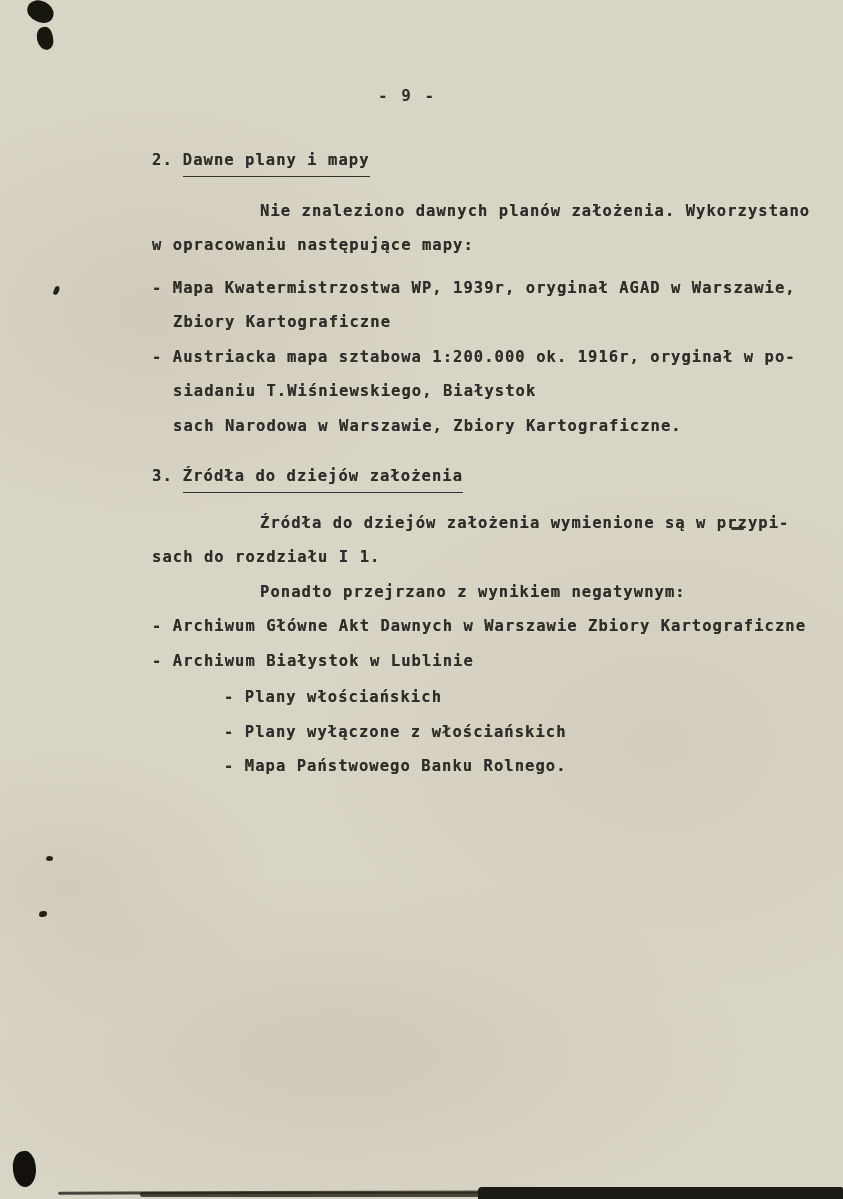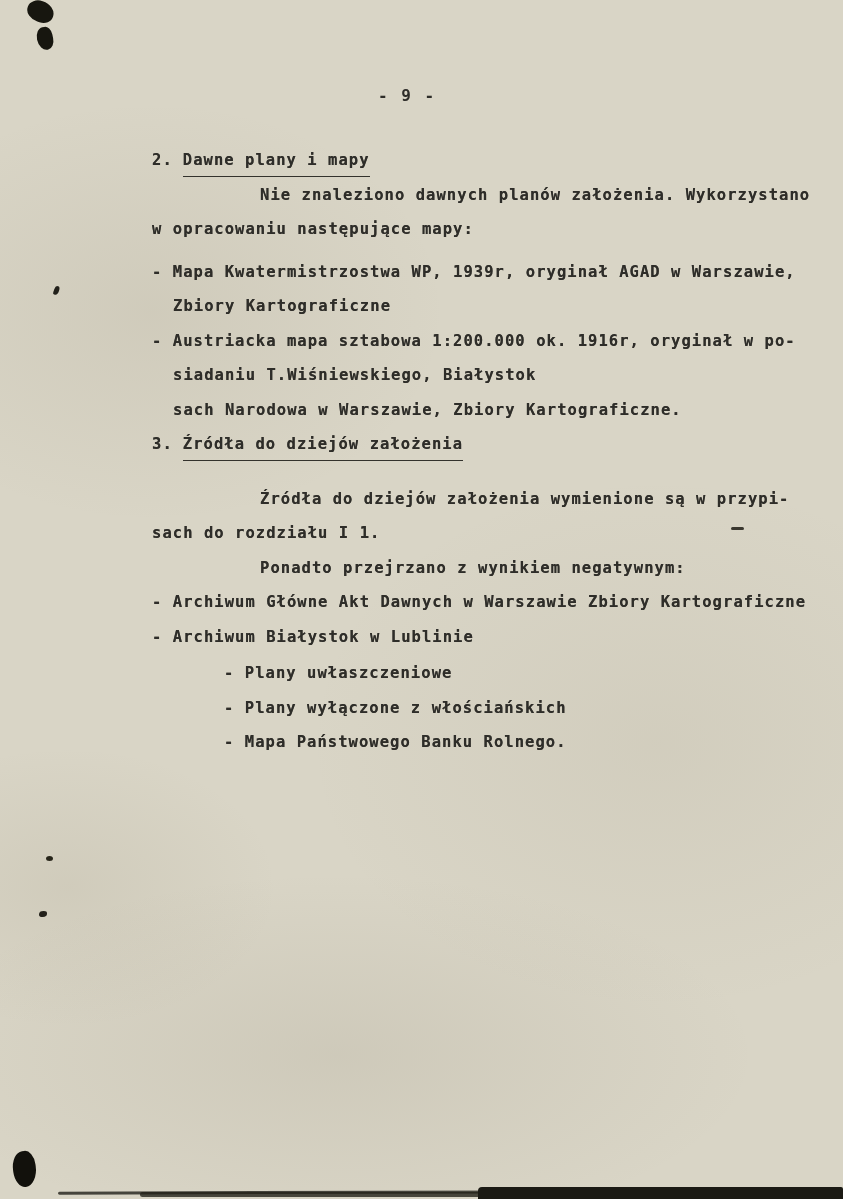--- a/index.html
+++ b/index.html
@@ -48,22 +48,22 @@
   .heading .hnum { margin-right: 10px; }
   .heading .u {
     border-bottom: 1.7px solid #33322c;
     padding-bottom: 7px;
   }
   .ind  { text-indent: 108px; }
   .cont { padding-left: 21px; }
   .sub  { padding-left: 72px; }
   .mt2  { margin-top: 2px; }
   .mt8  { margin-top: 8px; }
-  .mt16 { }
-  .mt20 { margin-top: 20px; }
+  .mt16 { margin-top: 16px; }
+  .mt20 { margin-top: 12px; }
 
   
   .stain { position: absolute; background: #17160f; }
   .st-tl1 { left: 27px; top: 1px;  width: 27px; height: 21px; border-radius: 55% 65% 50% 60%; transform: rotate(18deg); }
   .st-tl2 { left: 37px; top: 27px; width: 16px; height: 23px; border-radius: 60% 50% 55% 65%; transform: rotate(-12deg); }
   .st-comma { left: 54px; top: 286px; width: 5px; height: 9px; border-radius: 60% 60% 70% 30%; transform: rotate(20deg); background:#22211b; }
   .st-dash { left: 731px; top: 527px; width: 13px; height: 3px; border-radius: 2px; background:#3a382f; }
   .st-sp1 { left: 46px; top: 856px; width: 7px; height: 5px; border-radius: 50%; background:#262419; }
   .st-sp2 { left: 39px; top: 911px; width: 8px; height: 6px; border-radius: 60% 40% 55% 45%; background:#23211a; }
   .st-bl  { left: 13px; bottom: 12px; width: 23px; height: 36px; border-radius: 55% 45% 60% 50%; transform: rotate(-8deg); background:#12110c; }
@@ -117,18 +117,18 @@
       <span class="hnum">3.</span><span class="u">Źródła do dziejów założenia</span>
     </div>
 
     <div class="ln ind mt20">Źródła do dziejów założenia wymienione są w przypi-</div>
     <div class="ln">sach do rozdziału I 1.</div>
     <div class="ln ind">Ponadto przejrzano z wynikiem negatywnym:</div>
 
     <div class="ln">- Archiwum Główne Akt Dawnych w Warszawie Zbiory Kartograficzne</div>
     <div class="ln">- Archiwum Białystok w Lublinie</div>
 
-    <div class="ln sub mt2">- Plany uwłaszczeniowe</div>
+    <div class="ln sub mt2">- Plany włościańskich</div>
     <div class="ln sub">- Plany wyłączone z włościańskich</div>
     <div class="ln sub">- Mapa Państwowego Banku Rolnego.</div>
 
   </div>
 </div>
 
 </body></html>

